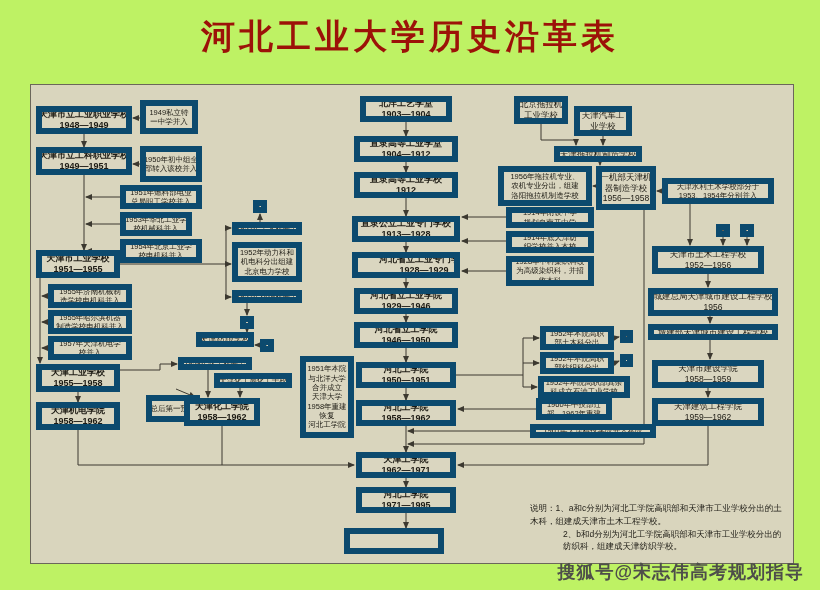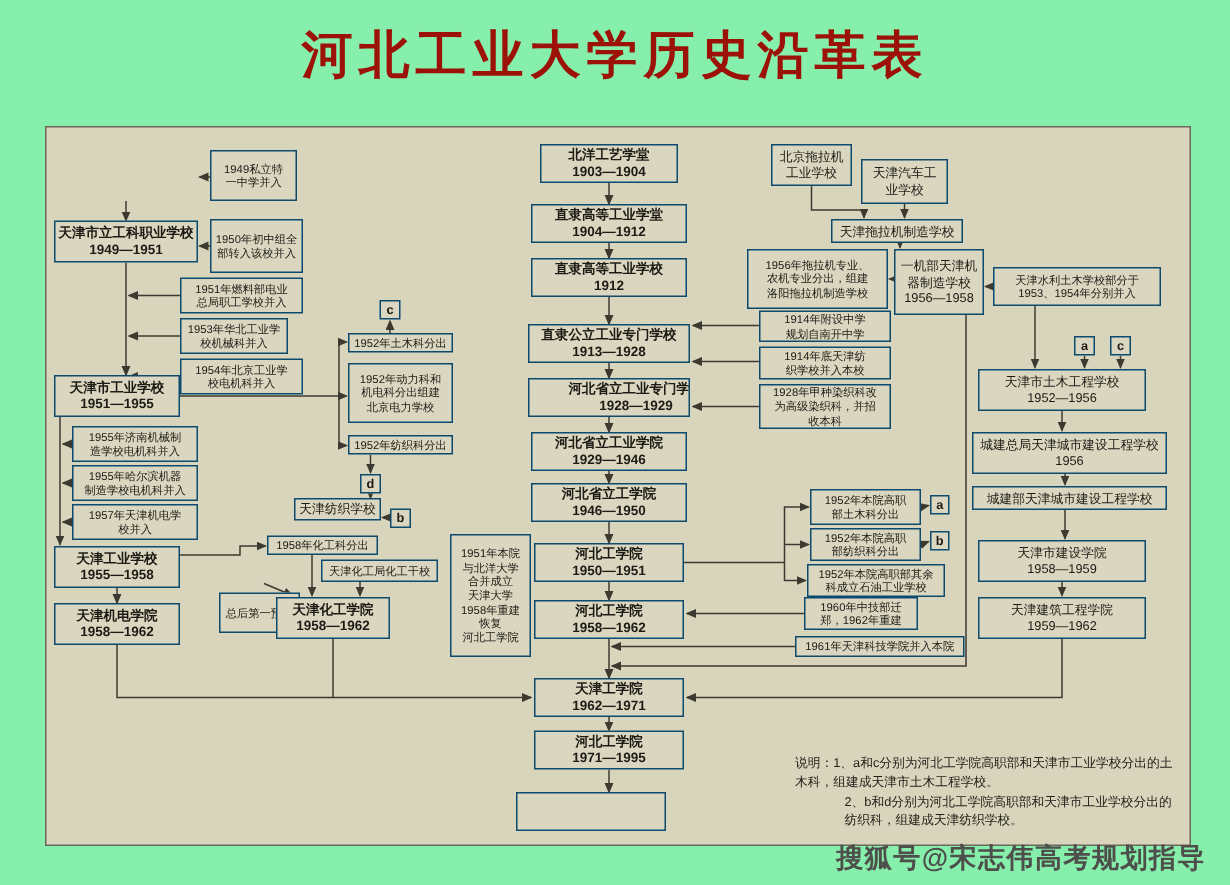--- a/index.html
+++ b/index.html
@@ -2,36 +2,36 @@
 <html><head>
 <meta charset="utf-8">
 <style>
   html,body{margin:0;padding:0;}
   body{
     font-family:"Liberation Sans","DejaVu Sans",sans-serif;
     background:#b9b5a0;
   }
   #stage{
     position:relative;width:820px;height:590px;
-    background:#86efac;overflow:hidden;
+    background:#bef264;overflow:hidden;
   }
   #page-title{
     position:absolute;top:14px;left:0;width:820px;
     text-align:center;font-family:"Liberation Serif","DejaVu Serif",serif;
     font-weight:bold;font-size:34px;letter-spacing:4px;color:#9c1208;
   }
   #panel{
     position:absolute;left:30px;top:84px;width:762px;height:478px;
     border:1px solid #6b675a;background:#d9d5bd;
   }
   #edge-layer{position:absolute;left:0;top:0;width:820px;height:590px;}
   .edge{fill:none;stroke:#3c3930;stroke-width:1;}
   #node-layer{position:absolute;left:0;top:0;width:820px;height:590px;pointer-events:none;}
   .node{
-    position:absolute;box-sizing:border-box;border:1px solid #0c4a6e;
+    position:absolute;box-sizing:border-box;border:6px solid #0c4a6e;
     background:#dad6c0;color:#1d1b14;
     display:flex;flex-direction:column;align-items:center;justify-content:center;
     text-align:center;overflow:hidden;
   }
   .node .ln{white-space:nowrap;line-height:1.25;}
   .main{font-size:9px;font-weight:bold;}
   .small{font-size:8.5px;}
   .note{font-size:7.5px;}
   .tag{font-size:8.5px;font-weight:bold;}
   #legend{
@@ -173,20 +173,24 @@
       </div>
       <div class="node note" style="left: 300px; top: 356px; width: 54px; height: 82px;">
         <div class="ln">1951年本院</div>
         <div class="ln">与北洋大学</div>
         <div class="ln">合并成立</div>
         <div class="ln">天津大学</div>
         <div class="ln">1958年重建</div>
         <div class="ln">恢复</div>
         <div class="ln">河北工学院</div>
       </div>
+      <div class="node main" style="left: 36px; top: 106px; width: 96px; height: 28px;">
+        <div class="ln">天津市立工业职业学校</div>
+        <div class="ln">1948—1949</div>
+      </div>
       <div class="node note" style="left: 140px; top: 100px; width: 58px; height: 34px;">
         <div class="ln">1949私立特</div>
         <div class="ln">一中学并入</div>
       </div>
       <div class="node main" style="left: 36px; top: 147px; width: 96px; height: 28px;">
         <div class="ln">天津市立工科职业学校</div>
         <div class="ln">1949—1951</div>
       </div>
       <div class="node note" style="left: 140px; top: 146px; width: 62px; height: 36px;">
         <div class="ln">1950年初中组全</div>
@@ -313,21 +317,21 @@
         <div class="ln">b</div>
       </div>
       <div class="node note" style="left: 538px; top: 376px; width: 92px; height: 22px;">
         <div class="ln">1952年本院高职部其余</div>
         <div class="ln">科成立石油工业学校</div>
       </div>
       <div class="node note" style="left: 536px; top: 398px; width: 76px; height: 22px; text-align: right;">
         <div class="ln">1960年中技部迁</div>
         <div class="ln">郑，1962年重建</div>
       </div>
-      <div class="node note" style="left: 530px; top: 424px; width: 113px; height: 14px;">
+      <div class="node note" style="left: 530px; top: 424px; width: 126px; height: 14px;">
         <div class="ln">1961年天津科技学院并入本院</div>
       </div>
       <div class="node note" style="left: 662px; top: 178px; width: 112px; height: 26px;">
         <div class="ln">天津水利土木学校部分于</div>
         <div class="ln">1953、1954年分别并入</div>
       </div>
       <div class="node tag" style="left: 716px; top: 224px; width: 14px; height: 13px;">
         <div class="ln">a</div>
       </div>
       <div class="node tag" style="left: 740px; top: 224px; width: 14px; height: 13px;">

